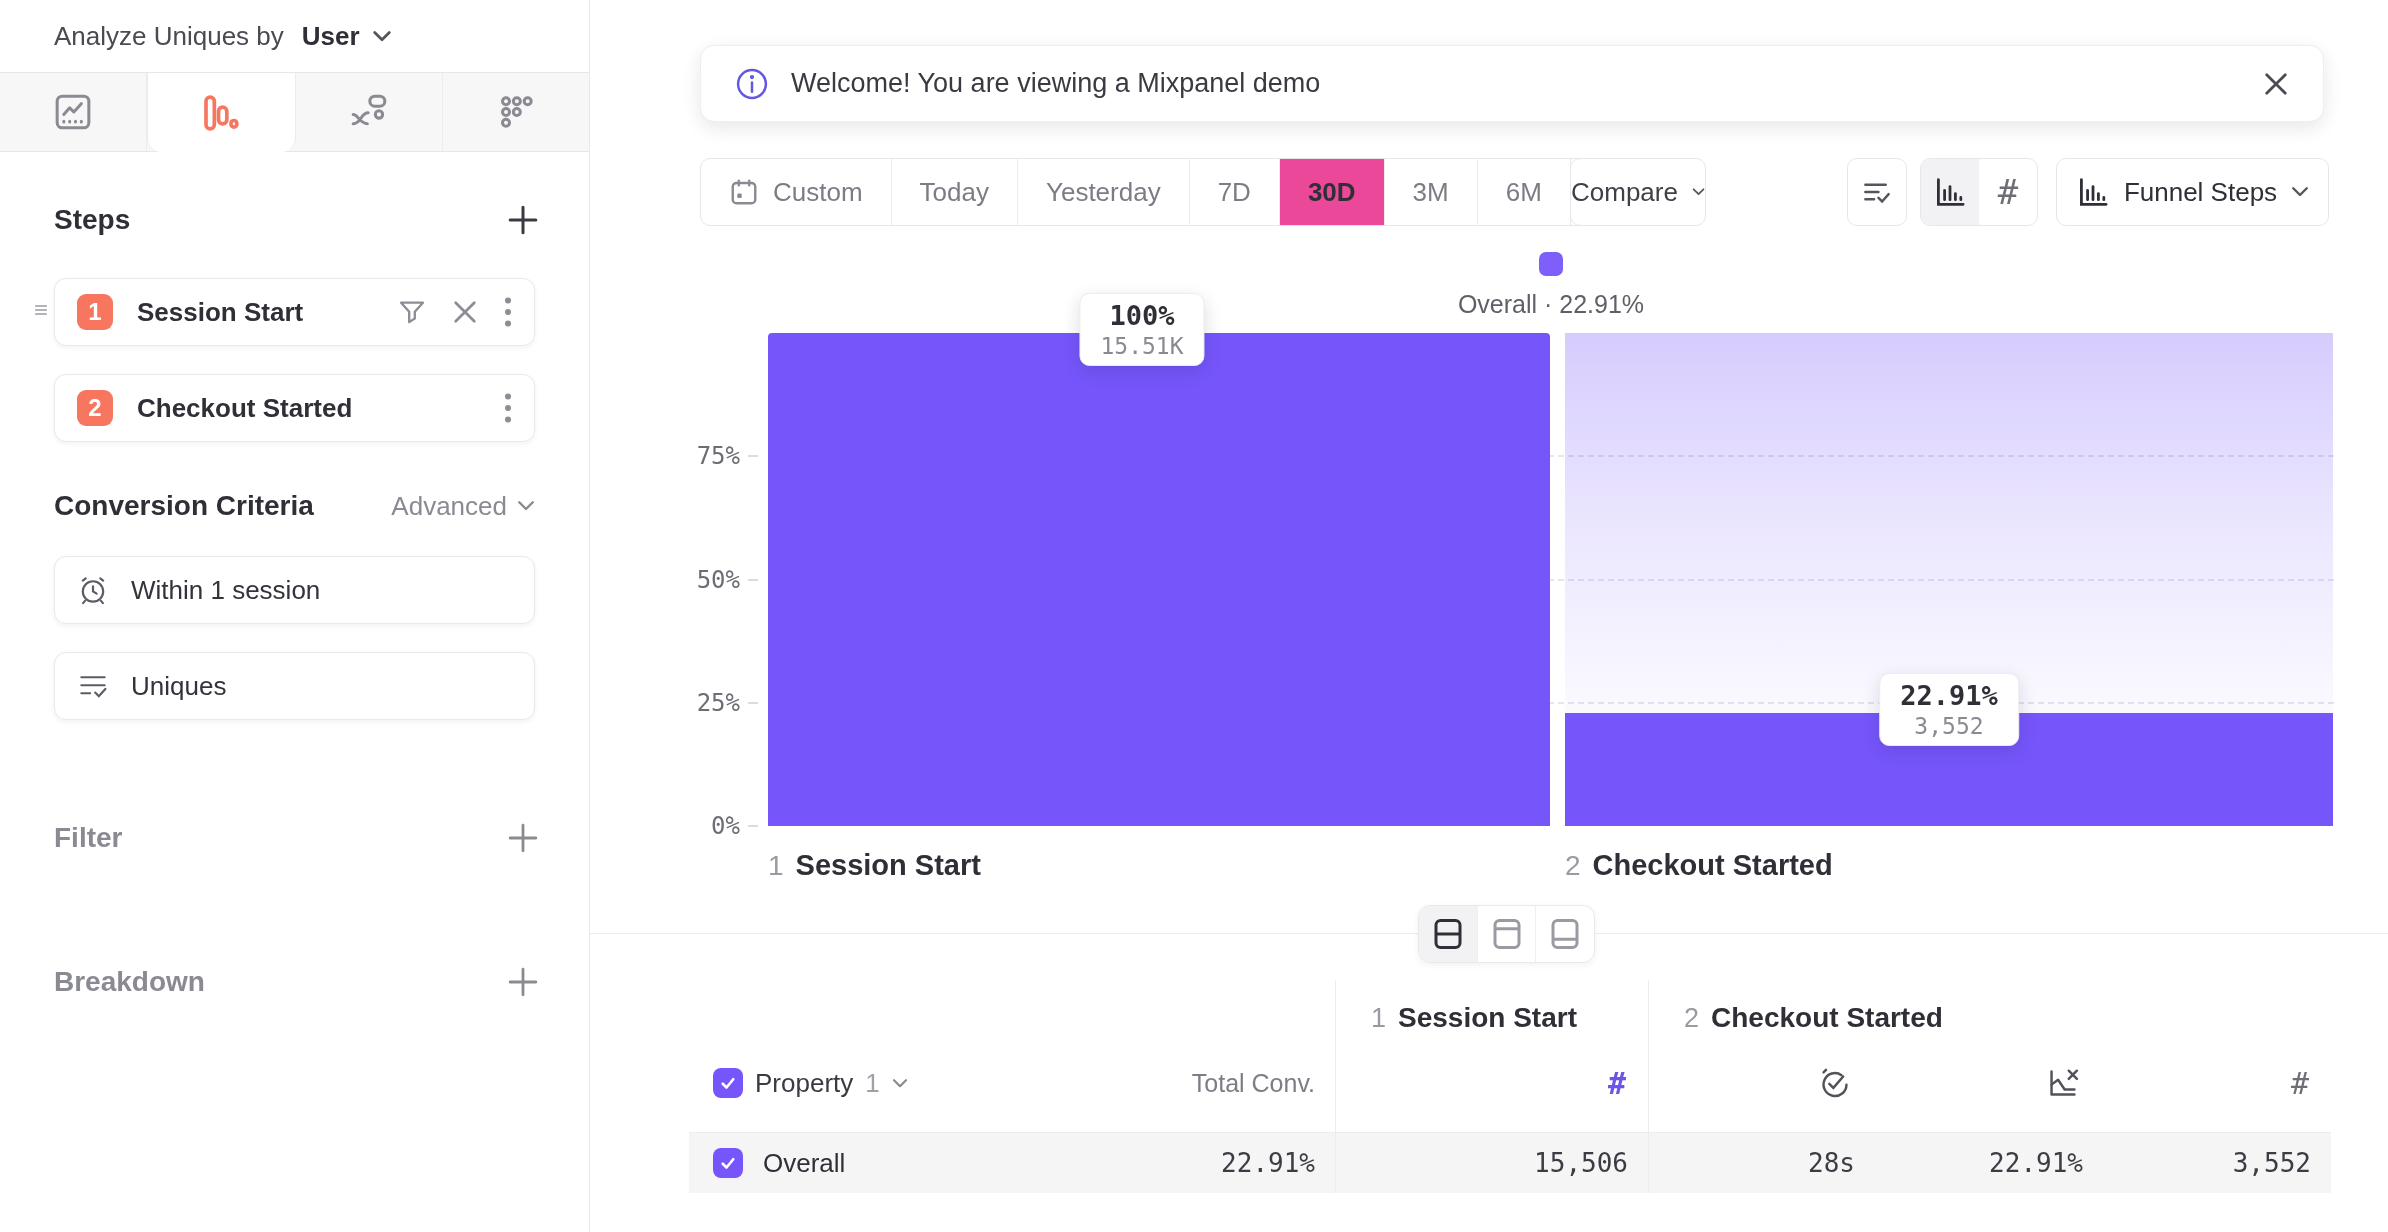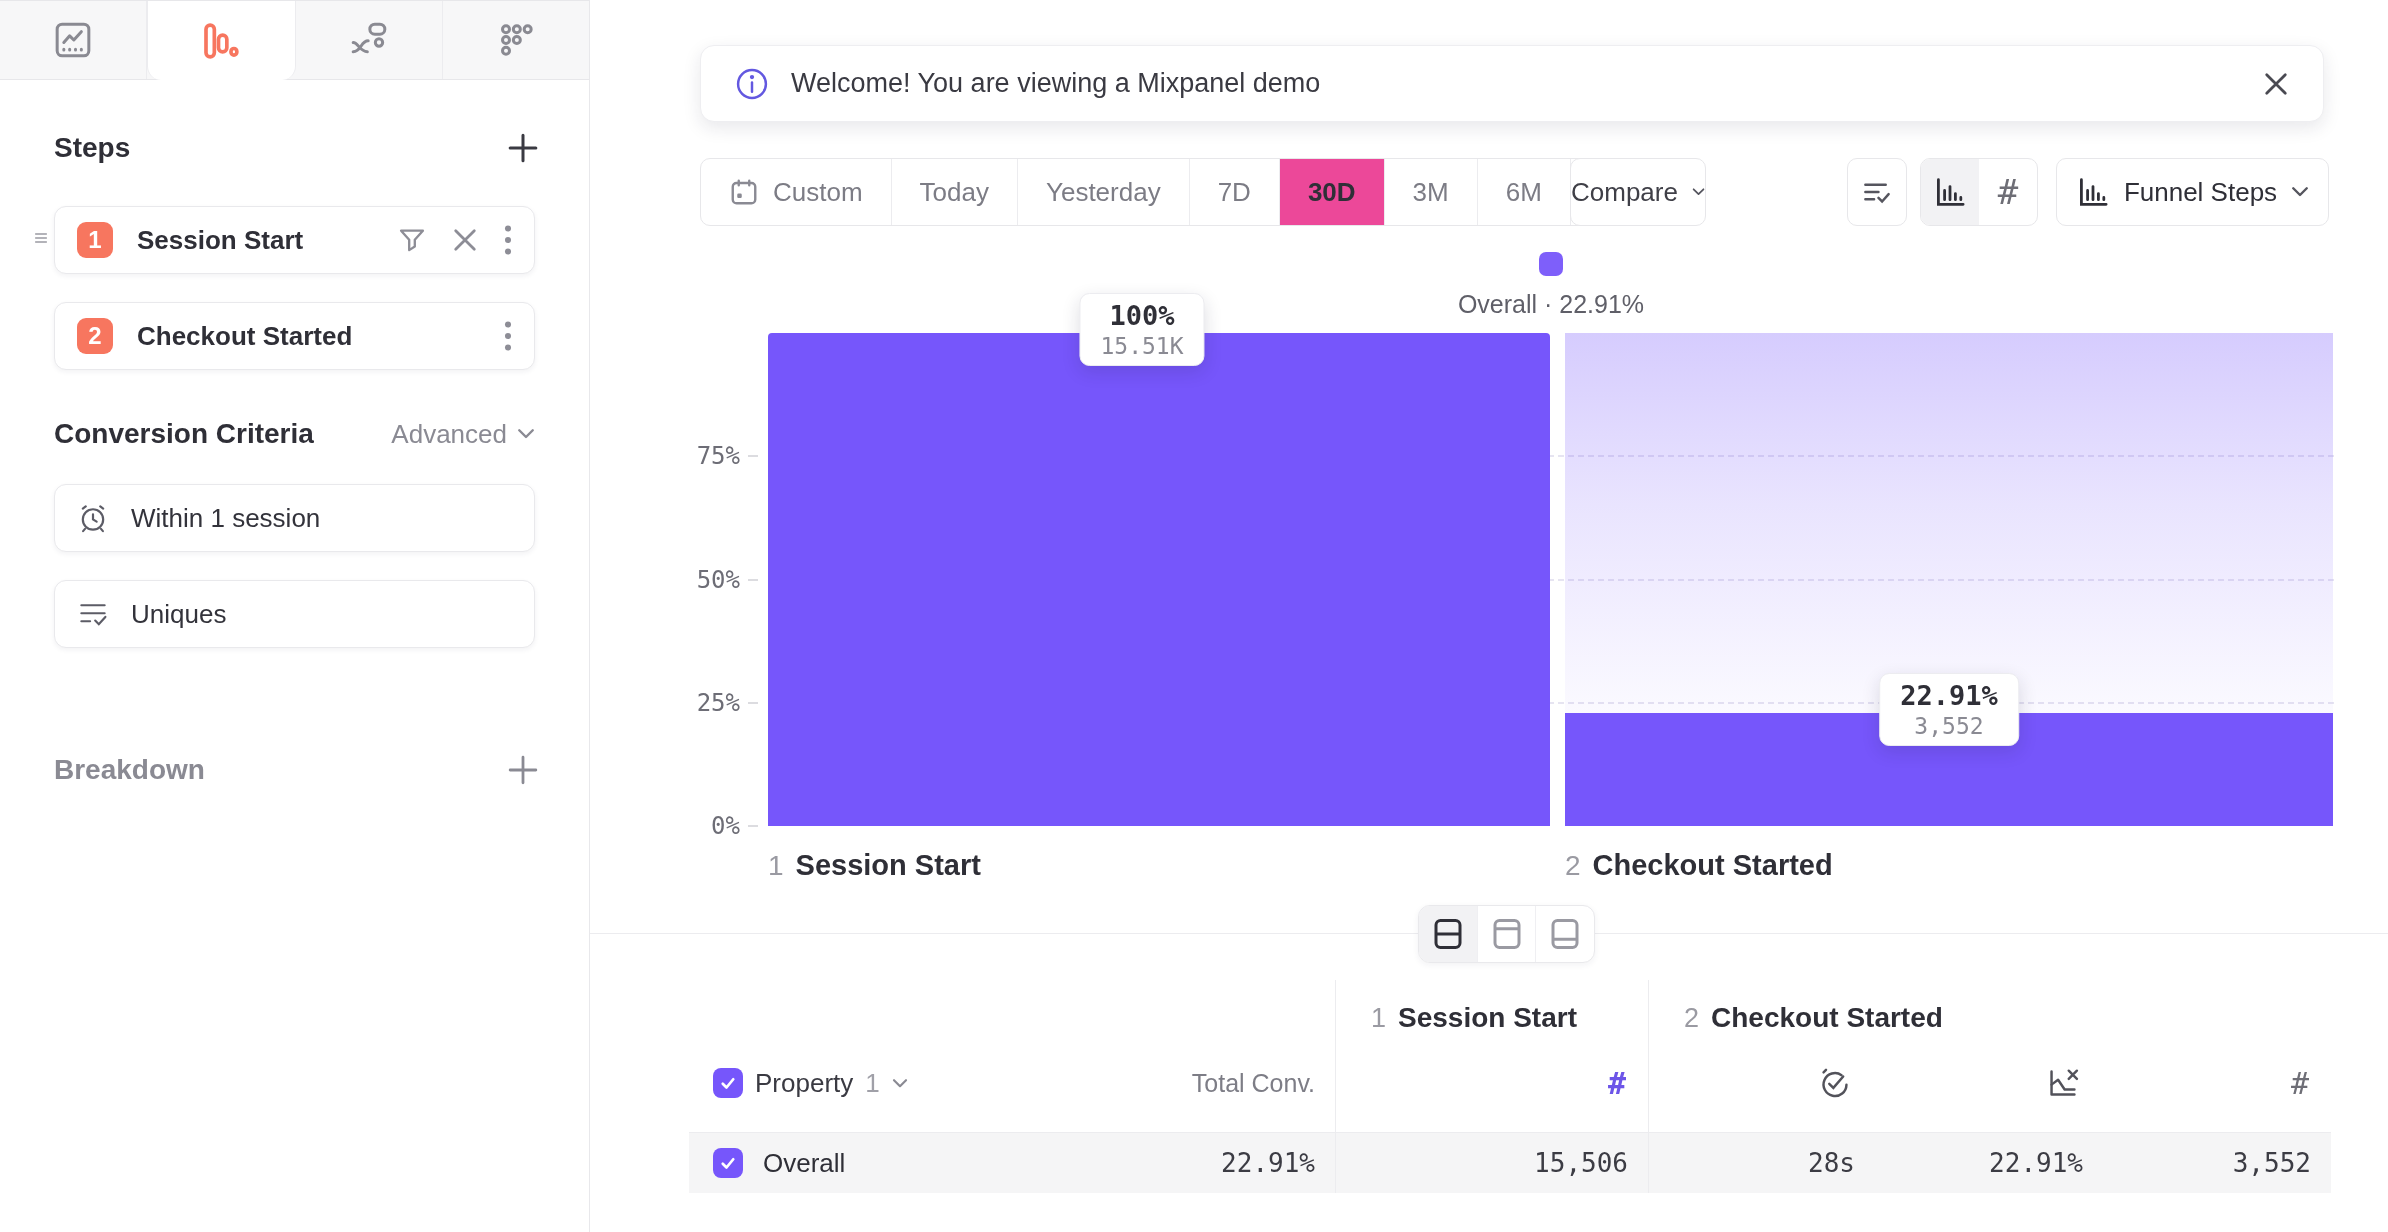--- a/index.html
+++ b/index.html
@@ -101,20 +101,27 @@
   .row-label { font-size:26px; color:#2f2f37; margin-left:24px; }
   .val { margin-left:auto; padding-right:20px; font-size:26px; color:#3c3c44; }
 </style>
 </head>
 <body>
 
 <div class="app">
 
   <div class="sidebar">
 
+    <div class="analyze-row">
+      <span class="analyze-label">Analyze Uniques by</span>
+      <span class="analyze-value">User</span>
+      <svg width="20" height="13" viewBox="0 0 12 8">
+          <path d="M1.5 1.5l4.5 4.5 4.5-4.5" fill="none" stroke="#55555e" stroke-width="1.7" stroke-linecap="round" stroke-linejoin="round"></path>
+        </svg>
+    </div>
 
     <div class="tabbar">
       <div class="tab">
         <svg width="40" height="40" viewBox="0 0 24 24" fill="none" stroke="currentColor" stroke-width="1.8" stroke-linecap="round" stroke-linejoin="round">
           <rect x="2.5" y="2.5" width="19" height="19" rx="3"></rect>
           <path d="M6.5 13.5l3.5-4 2.5 2.5 4.5-5"></path>
           <path d="M6.5 17.5v.5M10 17.5v.5M13.5 17.5v.5M17 17.5v.5"></path>
         </svg>
       </div>
       <div class="tab active">
@@ -222,20 +229,28 @@
       <div class="card crit-card">
         <span class="crit-icon">
           <svg width="32" height="32" viewBox="0 0 22 22" fill="none" stroke="currentColor" stroke-width="1.5" stroke-linecap="round">
             <path d="M3 5h16M3 10.5h16M3 16h6"></path>
             <path d="M12.5 15.5l2.5 2.5 4.5-5"></path>
           </svg>
         </span>
         <span class="crit-label">Uniques</span>
       </div>
 
+      <div class="section-head" style="margin-top:96px;">
+        <span class="section-title muted">Filter</span>
+        <span class="plus-btn muted">
+          <svg width="30" height="30" viewBox="0 0 14 14">
+              <path d="M7 1v12M1 7h12" stroke="currentColor" stroke-width="1.3" stroke-linecap="round"></path>
+            </svg>
+        </span>
+      </div>
 
       <div class="section-head" style="margin-top:100px;">
         <span class="section-title muted">Breakdown</span>
         <span class="plus-btn muted">
           <svg width="30" height="30" viewBox="0 0 14 14">
               <path d="M7 1v12M1 7h12" stroke="currentColor" stroke-width="1.3" stroke-linecap="round"></path>
             </svg>
         </span>
       </div>
     </div>

